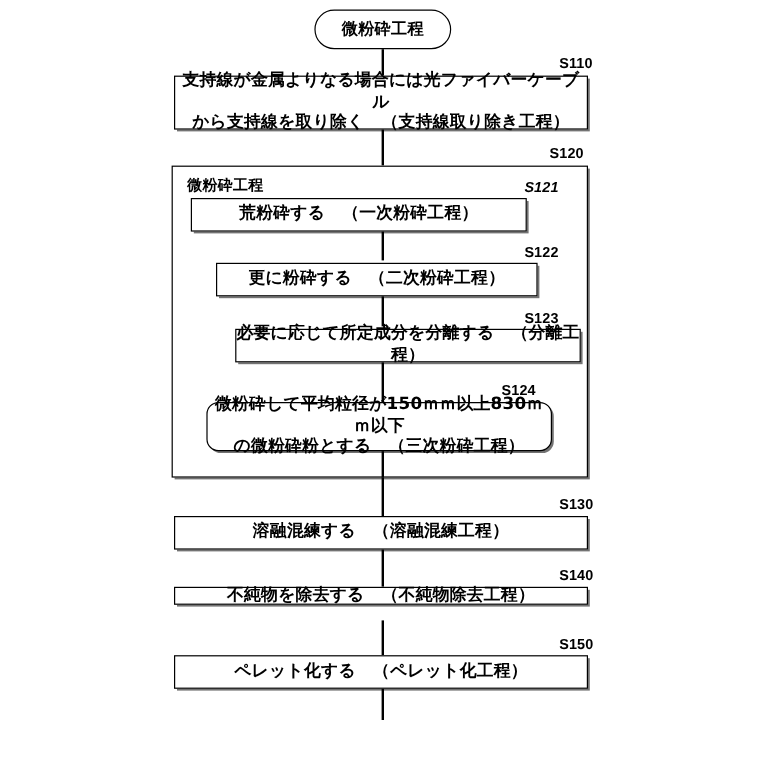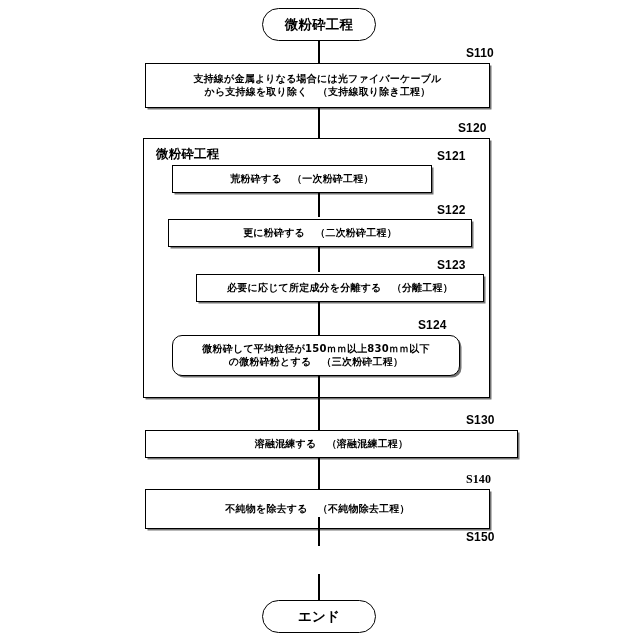--- a/index.html
+++ b/index.html
@@ -44,21 +44,21 @@
 
   
   .process {
     position: absolute;
     border: 1.4px solid #000000;
     background: #ffffff;
     box-sizing: border-box;
     display: flex;
     align-items: center;
     justify-content: center;
-    font-size: 10px;
+    font-size: 14px;
     box-shadow: 2px 2px 0 -0.5px rgba(0,0,0,0.55);
   }
 
   
   .group-box {
     position: absolute;
     border: 1.4px solid #000000;
     background: #ffffff;
     box-sizing: border-box;
     box-shadow: 2px 2px 0 -0.5px rgba(0,0,0,0.55);
@@ -108,59 +108,59 @@
 から支持線を取り除く　（支持線取り除き工程）</span>
   </div>
 
   <div class="connector" style="left:318px; top:108px; height:30px;"></div>
 
   <div class="step-id" style="left:458px; top:121px;">S120</div>
   <div class="group-box" style="left:143px; top:138px; width:347px; height:260px;padding-left:44px;">
     <span class="group-label">微粉砕工程</span>
   </div>
 
-  <div class="step-id" style="left:437px; top:149px;">S121</div>
-  <div class="process" style="left:172px; top:165px; width:260px; height:28px;">
+  <div class="step-id" style="left:437px; top:149px;font-style:italic;">S121</div>
+  <div class="process" style="left:159px; top:165px; width:280px; height:28px;">
     <span class="node-text">荒粉砕する　（一次粉砕工程）</span>
   </div>
   <div class="connector" style="left:318px; top:193px; height:24px;"></div>
 
   <div class="step-id" style="left:437px; top:203px;">S122</div>
-  <div class="process" style="left:168px; top:219px; width:304px; height:28px;">
+  <div class="process" style="left:180px; top:219px; width:268px; height:28px;">
     <span class="node-text">更に粉砕する　（二次粉砕工程）</span>
   </div>
   <div class="connector" style="left:318px; top:247px; height:25px;"></div>
 
   <div class="step-id" style="left:437px; top:258px;">S123</div>
   <div class="process" style="left:172px; top:274px; width:288px; height:28px;margin-left:24px;">
     <span class="node-text">必要に応じて所定成分を分離する　（分離工程）</span>
   </div>
   <div class="connector" style="left:318px; top:302px; height:33px;"></div>
 
   <div class="step-id" style="left:418px; top:318px;">S124</div>
   <div class="process" style="left:172px; top:335px; width:288px; height:41px;border-radius:10px;">
     <span class="node-text">微粉砕して平均粒径が150ｍｍ以上830ｍｍ以下
 の微粉砕粉とする　（三次粉砕工程）</span>
   </div>
   <div class="connector" style="left:318px; top:376px; height:22px;"></div>
 
   <div class="connector" style="left:318px; top:398px; height:32px;"></div>
 
   <div class="step-id" style="left:466px; top:413px;">S130</div>
-  <div class="process" style="left:145px; top:430px; width:373px; height:28px;">
+  <div class="process" style="left:145px; top:430px; width:345px; height:28px;">
     <span class="node-text">溶融混練する　（溶融混練工程）</span>
   </div>
   <div class="connector" style="left:318px; top:458px; height:31px;"></div>
 
-  <div class="step-id" style="left:466px; top:472px;font-family:Liberation Serif, serif;">S140</div>
-  <div class="process" style="left:145px; top:489px; width:345px; height:40px;">
+  <div class="step-id" style="left:466px; top:472px;">S140</div>
+  <div class="process" style="left:145px; top:489px; width:345px; height:15px;">
     <span class="node-text">不純物を除去する　（不純物除去工程）</span>
   </div>
   <div class="connector" style="left:318px; top:517px; height:29px;"></div>
 
   <div class="step-id" style="left:466px; top:530px;">S150</div>
+  <div class="process" style="left:145px; top:546px; width:345px; height:28px;">
+    <span class="node-text">ペレット化する　（ペレット化工程）</span>
+  </div>
   <div class="connector" style="left:318px; top:574px; height:26px;"></div>
 
-  <div class="terminator" style="left:262px; top:600px; width:114px; height:33px;">
-    <span class="node-text">エンド</span>
-  </div>
 
 </div>
 
 </body></html>

